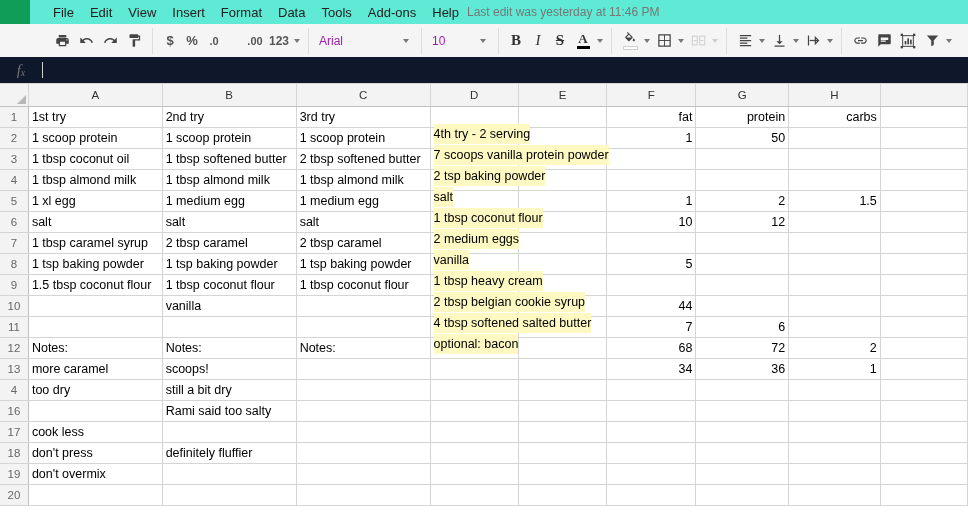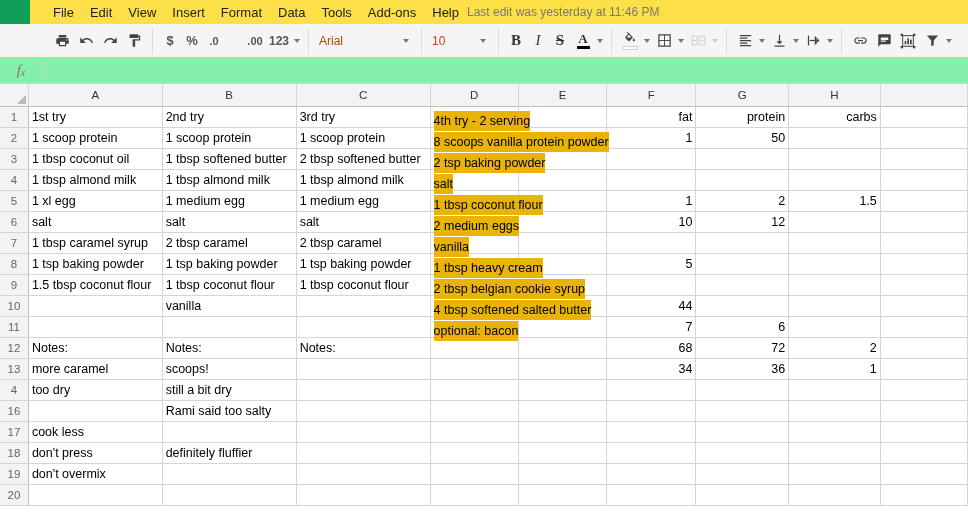--- a/index.html
+++ b/index.html
@@ -10,21 +10,21 @@
     background: #ffffff;
     font-family: "Liberation Sans", sans-serif;
     -webkit-font-smoothing: antialiased;
   }
   #app { position: relative; width: 968px; height: 522px; }
 
   
   .menubar {
     position: absolute; left: 0; top: 0;
     width: 968px; height: 24px;
-    background: #fde047;
+    background: #5eead4;
     display: flex; align-items: center;
   }
   .logo-square {
     width: 30px; height: 24px;
     background: #0f9d58;
     flex: 0 0 auto;
   }
   .menu-items { display: flex; align-items: center; margin-left: 15px; }
   .menu-item {
     font-size: 13px; color: #222222;
@@ -66,34 +66,34 @@
   .caret::after {
     content: ""; display: block;
     border-left: 3px solid transparent;
     border-right: 3px solid transparent;
     border-top: 4px solid #777777;
   }
   .caret.dim::after { border-top-color: #cccccc; }
   .tb-select {
     height: 24px; display: flex; align-items: center;
     justify-content: space-between;
-    font-size: 12px; color: #c2410c;
+    font-size: 12px; color: #a21caf;
     cursor: pointer; padding: 0 4px;
   }
   .tb-select .lbl { padding-right: 10px; }
   .font-select { width: 92px; }
   .size-select { width: 56px; }
   .tb-btn svg { display: block; }
   .underbar { width: 13px; height: 3px; margin-top: 1px; }
 
   
   .formulabar {
     position: absolute; left: 0; top: 57px;
     width: 968px; height: 26px;
-    background: #86efac;
+    background: #0f172a;
     border-bottom: 1px solid #e0e0e0;
     display: flex; align-items: center;
   }
   .fx-label {
     width: 42px; text-align: center;
     font-family: "Liberation Serif", serif;
     font-style: italic; font-size: 15px; color: #777777;
     user-select: none;
   }
   .fx-sub { font-size: 10px; vertical-align: -1px; }
@@ -162,23 +162,23 @@
     border-right: 1px solid #c0c0c0;
     width: 30px;
     cursor: pointer;
     user-select: none;
   }
   td.b { font-weight: bold; }
   td.num { text-align: right; padding-right: 5px; }
   
   td.spill { position: relative; }
   td.spill > span {
-    position: absolute; left: 3px; top: 4px;
+    position: absolute; left: 3px; top: 17px;
     line-height: 20px; white-space: nowrap;
-    z-index: 2; background: #eab308;
+    z-index: 2; background: #fef9c3;
   }
   td.noright { border-right: none; }
 </style>
 </head>
 <body>
 
 <div id="app">
 
   <div class="menubar">
     <div class="logo-square"></div>
@@ -389,21 +389,21 @@
             <td class="num">protein</td>
             <td class="num">carbs</td>
             <td></td>
           </tr>
           <tr>
             <td class="rowhdr">2</td>
             <td>1 scoop protein</td>
             <td>1 scoop protein</td>
             <td>1 scoop protein</td>
             <td class="b spill noright">
-              <span>8 scoops vanilla protein powder</span>
+              <span>7 scoops vanilla protein powder</span>
             </td>
             <td></td>
             <td class="num">1</td>
             <td class="num">50</td>
             <td></td>
             <td></td>
           </tr>
           <tr>
             <td class="rowhdr">3</td>
             <td>1 tbsp coconut oil</td>

